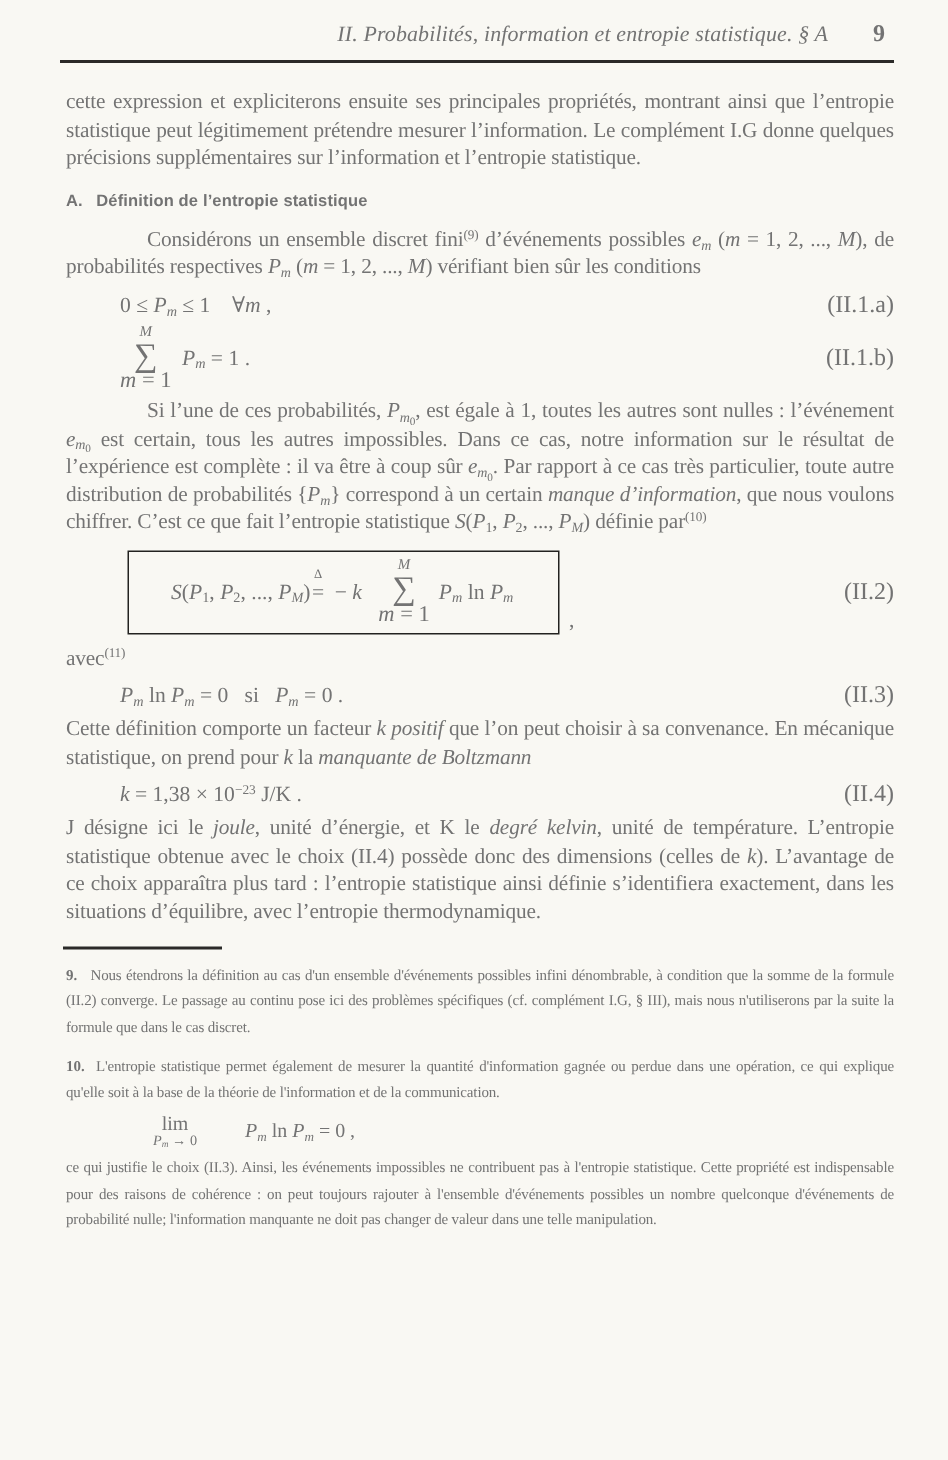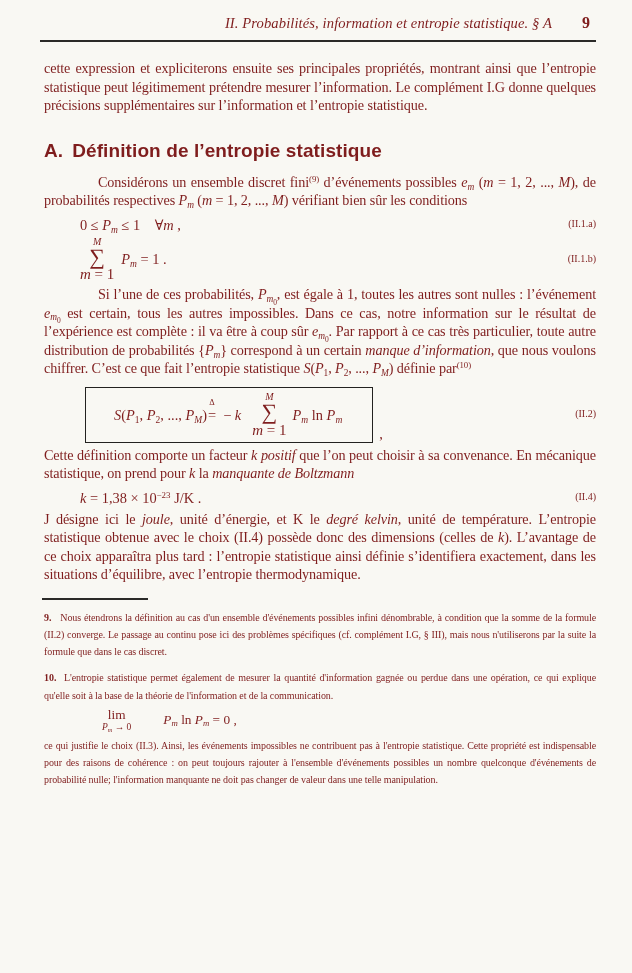--- a/index.html
+++ b/index.html
@@ -6,21 +6,21 @@
   body { background: #e9e7e0; }
 
   .page {
     position: relative;
     width: 632px;
     height: 973px;
     box-sizing: border-box;
     margin: 0;
     padding: 14px 36px 0 44px;
     background: #f9f8f3;
-    color: #7f1d1d;
+    color: #737373;
     font-family: "Liberation Serif", "DejaVu Serif", serif;
     font-size: 14.2px;
     overflow: hidden;
   }
 
   
   .header {
     display: flex;
     justify-content: flex-end;
     align-items: baseline;
@@ -39,41 +39,41 @@
   .para {
     margin: 0;
     text-align: justify;
     line-height: 18.5px;
     letter-spacing: -0.1px;
   }
   .para.intro { margin-top: 17px; }
   .para.indent { text-indent: 54px; }
 
   .section-heading {
-    margin-top: 25px;
+    margin-top: 13px;
     font-family: "Liberation Sans", "DejaVu Sans", sans-serif;
     font-weight: 700;
-    font-size: 19px;
+    font-size: 11px;
     letter-spacing: 0.1px;
   }
   .sec-label { margin-right: 9px; }
 
   sub { font-size: 0.66em; vertical-align: -0.28em; line-height: 0; }
   sub sub { font-size: 0.8em; vertical-align: -0.35em; }
   sup { font-size: 0.62em; vertical-align: 0.55em; line-height: 0; text-align: center; }
 
   
   .eq-row {
     display: flex;
     align-items: center;
     margin-left: 36px;
     line-height: 1.25;
     font-size: 14.4px;
   }
-  .eq-label { margin-left: auto; font-size: 10px; letter-spacing: 0; }
+  .eq-label { margin-left: auto; font-size: 16px; letter-spacing: 0; }
 
   .sum {
     display: inline-flex;
     flex-direction: column;
     align-items: center;
     line-height: 1;
     margin: 0 7px 0 0;
   }
   .sum-top { font-size: 10px; font-style: italic; margin-bottom: 0; }
   .sum-sigma { font-size: 22px; line-height: 0.9; }
@@ -184,21 +184,26 @@
         <span class="sum-top"><i>M</i></span>
         <span class="sum-sigma">∑</span>
         <span class="sum-bot"><i>m</i> = 1</span>
       </span>
       <span><i>P</i><sub><i>m</i></sub> ln <i>P</i><sub><i>m</i></sub></span>
     </span>
     <span class="eq-comma">,</span>
     <span class="eq-label">(II.2)</span>
   </div>
 
-
+  <p class="para avec-line">avec<sup>(11)</sup></p>
+
+  <div class="eq-row mt-a">
+    <span class="eq-body"><i>P</i><sub><i>m</i></sub> ln <i>P</i><sub><i>m</i></sub> = 0&nbsp;&nbsp;&nbsp;si&nbsp;&nbsp;&nbsp;<i>P</i><sub><i>m</i></sub> = 0 .</span>
+    <span class="eq-label">(II.3)</span>
+  </div>
 
   <p class="para" style="margin-top:3px">Cette définition comporte un facteur <i>k positif</i> que l’on peut choisir à sa convenance. En mécanique statistique, on prend pour <i>k</i> la <i>manquante de Boltzmann</i></p>
 
   <div class="eq-row mt-a">
     <span class="eq-body"><i>k</i> = 1,38 × 10<sup>−23</sup> J/K .</span>
     <span class="eq-label">(II.4)</span>
   </div>
 
   <p class="para" style="margin-top:3px">J désigne ici le <i>joule</i>, unité d’énergie, et K le <i>degré kelvin</i>, unité de température. L’entropie statistique obtenue avec le choix (II.4) possède donc des dimensions (celles de <i>k</i>). L’avantage de ce choix apparaîtra plus tard&nbsp;: l’entropie statistique ainsi définie s’identifiera exactement, dans les situations d’équilibre, avec l’entropie thermodynamique.</p>
 

